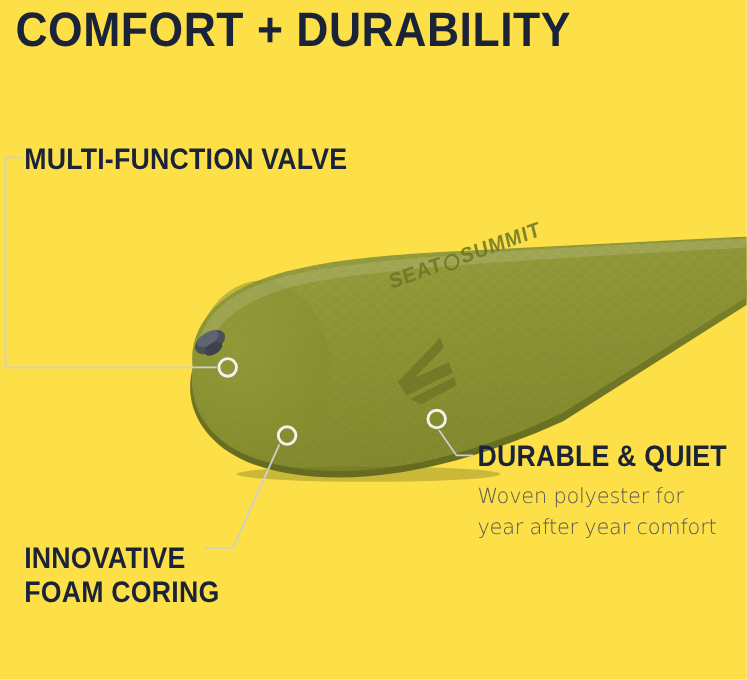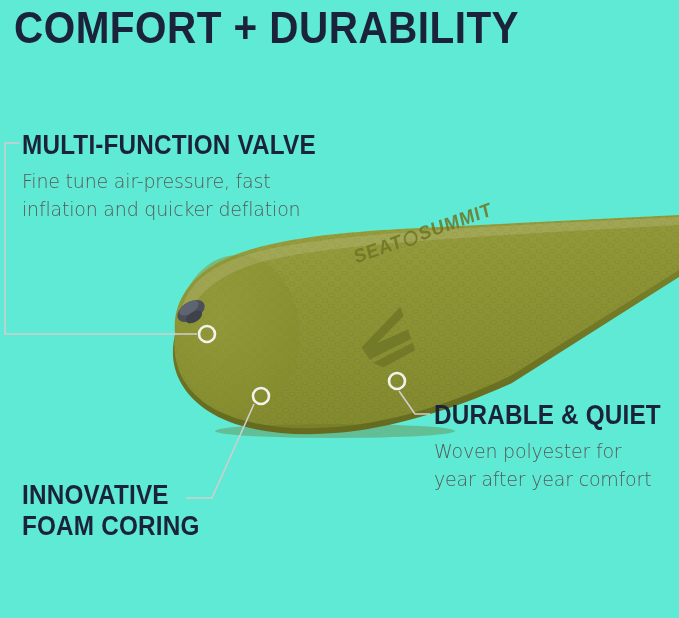--- a/index.html
+++ b/index.html
@@ -4,21 +4,21 @@
 <style>
   html, body {
     margin: 0;
     padding: 0;
     background: #ffffff;
   }
   #page {
     position: relative;
     width: 679px;
     height: 618px;
-    background: #5eead4;
+    background: #fde047;
     overflow: hidden;
     font-family: "Liberation Sans", sans-serif;
   }
 
   
   .title {
     position: absolute;
     left: 14px;
     top: 2px;
     font-family: "Liberation Sans Narrow", "Liberation Sans", sans-serif;
@@ -52,23 +52,23 @@
     font-weight: 300;
     font-size: 19px;
     line-height: 28px;
     color: #585858;
     margin: 6px 0 0 0;
     white-space: pre-line;
     letter-spacing: -0.2px;
   }
 
   
-  #callout-valve  { left: 22px;  top: 130px; }
+  #callout-valve  { left: 22px;  top: 130px; text-align: center; }
   #callout-durable{ left: 434px; top: 400px; }
-  #callout-foam   { left: 22px;  top: 480px; }
+  #callout-foam   { left: 22px;  top: 492px; }
 
   
   #leaders {
     position: absolute;
     left: 0; top: 0;
     width: 679px; height: 618px;
     pointer-events: none;
   }
 
   
@@ -206,22 +206,20 @@
 
     <g fill="none" stroke="#f2f2ee" stroke-width="2.6">
       <circle cx="207" cy="334" r="8"></circle>
       <circle cx="261" cy="396" r="8"></circle>
       <circle cx="397" cy="381" r="8"></circle>
     </g>
   </svg>
 
   <div class="callout" id="callout-valve">
     <p class="callout-head">MULTI-FUNCTION VALVE</p>
-    <p class="callout-body">Fine tune air-pressure, fast
-inflation and quicker deflation</p>
   </div>
 
   <div class="callout" id="callout-durable">
     <p class="callout-head">DURABLE &amp; QUIET</p>
     <p class="callout-body">Woven polyester for
 year after year comfort</p>
   </div>
 
   <div class="callout" id="callout-foam">
     <p class="callout-head" style="white-space:pre-line;">INNOVATIVE

